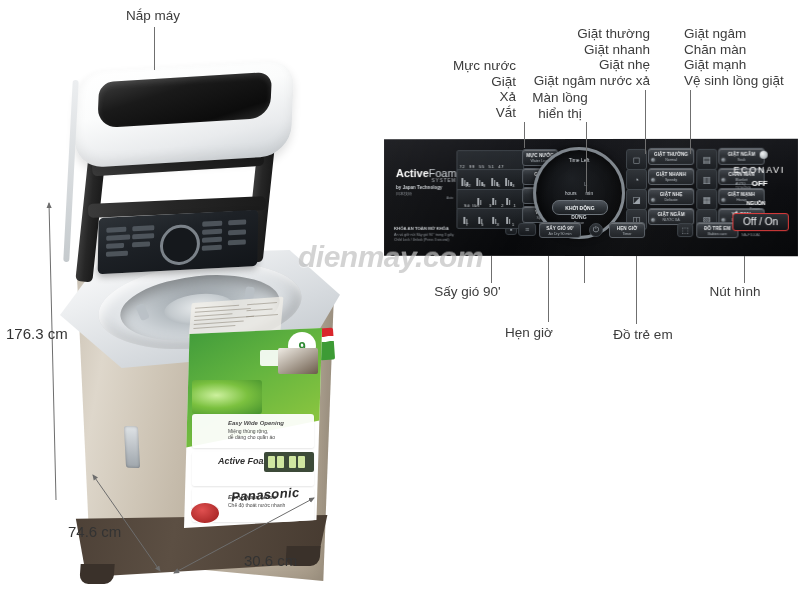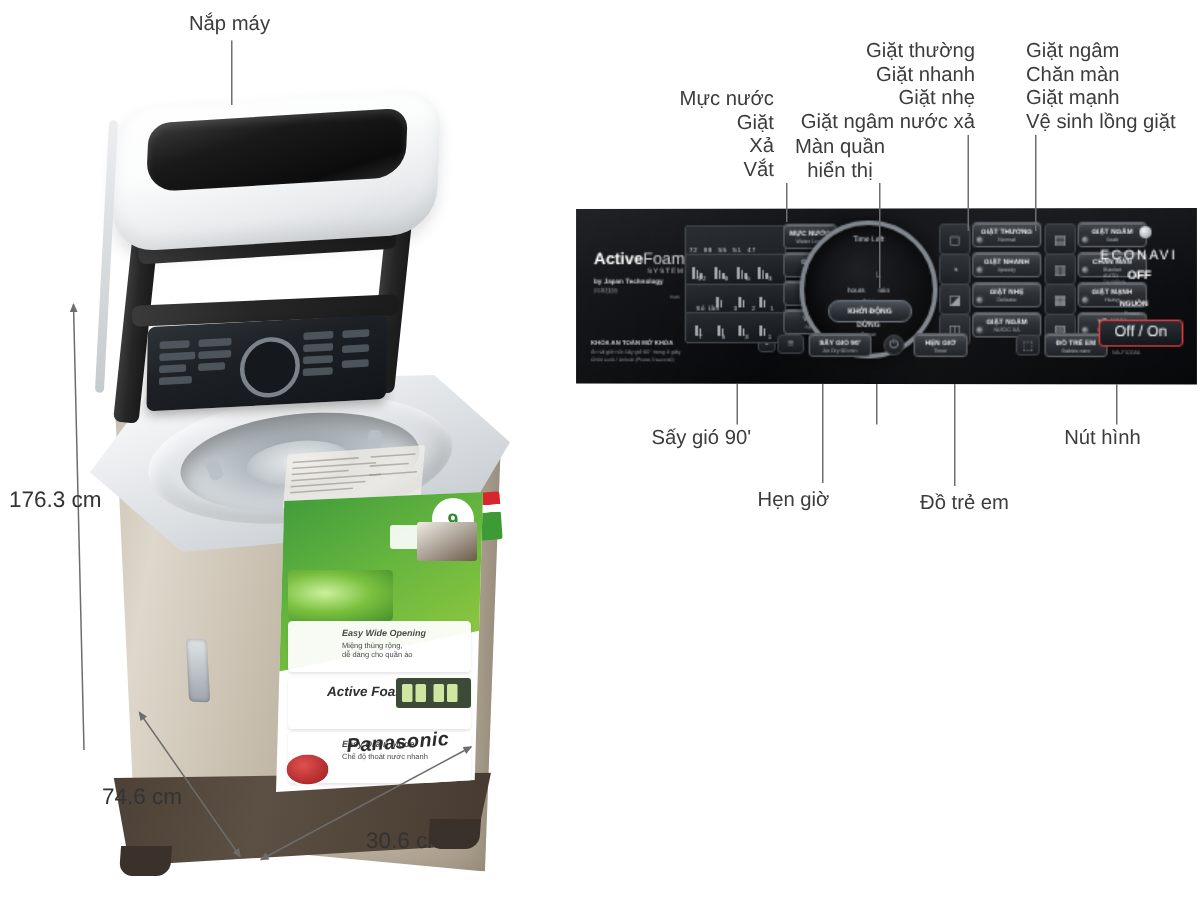--- a/index.html
+++ b/index.html
@@ -855,21 +855,21 @@
   <div class="anno center" style="left:108px; top:8px; width:90px;">Nắp máy</div>
   <div class="leader" style="left:154px; top:27px; height:43px;"></div>
 
   <div class="anno right" style="left:406px; top:58px; width:110px;">Mực nước
 Giặt
 Xả
 Vắt</div>
   <div class="leader" style="left:524px; top:122px; height:26px;"></div>
   <div class="leader" style="left:524px; top:0px; height:0;"></div>
 
-  <div class="anno center" style="left:521px; top:90px; width:78px;">Màn quần
+  <div class="anno center" style="left:521px; top:90px; width:78px;">Màn lồng
 hiển thị</div>
   <div class="leader" style="left:586px; top:122px; height:70px;"></div>
 
   <div class="anno right" style="left:530px; top:26px; width:120px;">Giặt thường
 Giặt nhanh
 Giặt nhẹ
 Giặt ngâm nước xả</div>
   <div class="leader" style="left:645px; top:90px; height:64px;"></div>
 
   <div class="anno left" style="left:684px; top:26px; width:120px;">Giặt ngâm
@@ -906,14 +906,15 @@
 
     <line x1="93" y1="475" x2="160" y2="571" stroke="#6d6d6d" stroke-width="1" marker-start="url(#at)" marker-end="url(#ah)"></line>
 
     <line x1="174" y1="573" x2="314" y2="498" stroke="#6d6d6d" stroke-width="1" marker-start="url(#at)" marker-end="url(#ah)"></line>
   </svg>
 
   <div class="dim" style="left:6px; top:325px;">176.3 cm</div>
   <div class="dim" style="left:68px; top:523px;">74.6 cm</div>
   <div class="dim" style="left:244px; top:552px;">30.6 cm</div>
 
+  <div id="watermark">dienmay.com</div>
 
 </div>
 
 </body></html>

